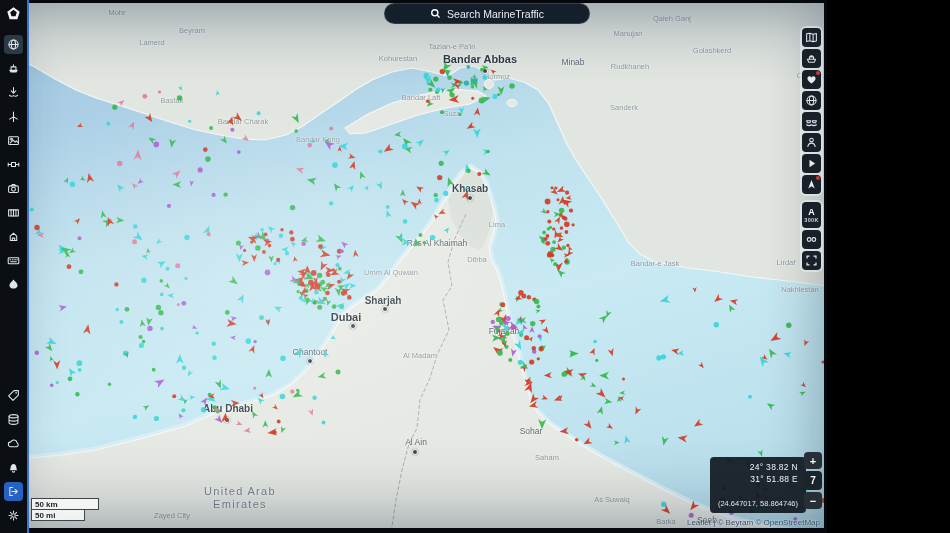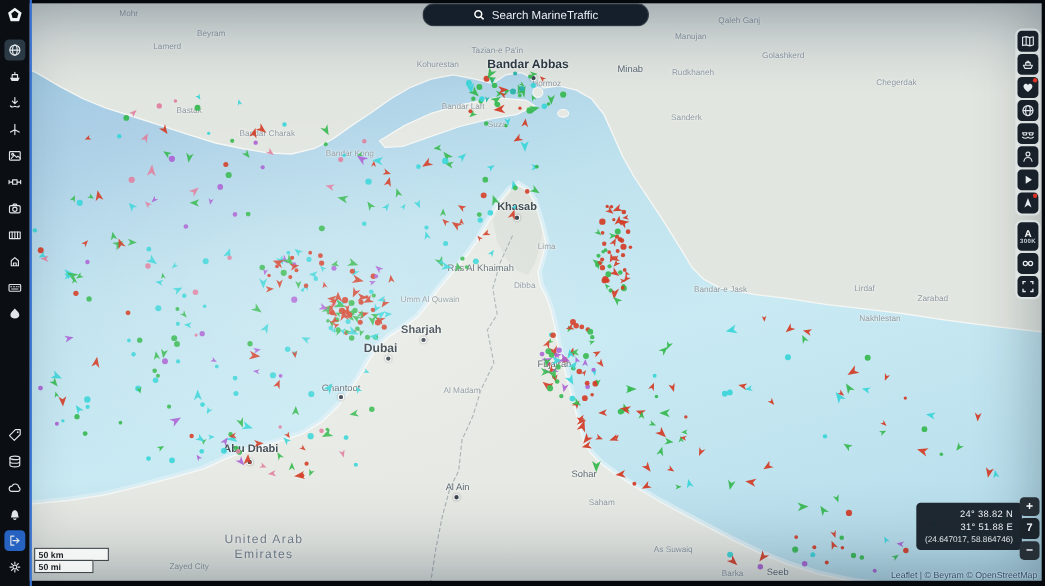--- a/index.html
+++ b/index.html
@@ -1,16 +1,16 @@
 <!DOCTYPE html>
 <html><head>
 <meta charset="utf-8">
 <style>
   html,body{margin:0;padding:0;background:#000;}
-  .screen{position:relative;width:950px;height:533px;overflow:hidden;background:#4c1d95;
+  .screen{position:relative;width:827px;height:533px;overflow:hidden;background:#4c1d95;
     font-family:"Liberation Sans",sans-serif;}
   
   .map{position:absolute;inset:0;
     background:linear-gradient(165deg,#96c6dd 0%,#accfe6 18%,#bfe2ee 38%,#c9eaf3 58%,#bfe3ef 78%,#b5dcea 100%);}
   .land-layer{position:absolute;inset:0;}
   .labels{position:absolute;inset:0;pointer-events:none;}
   .lbl{position:absolute;transform:translate(-50%,-50%);white-space:nowrap;pointer-events:none;
     text-shadow:0 0 3px rgba(255,255,255,.95),0 0 1px rgba(255,255,255,.9);}
   .lbl.big{font-size:11px;font-weight:bold;color:#2d3940;}
   .lbl.city{font-size:10px;font-weight:bold;color:#3a464e;}
@@ -54,21 +54,21 @@
   .rail-count{font-size:5.5px;font-weight:bold;line-height:6px;color:#cdd5db;letter-spacing:.3px;}
   
   .zoomctl{position:absolute;right:5px;top:452px;z-index:30;display:flex;flex-direction:column;gap:2px;}
   .zoom-btn{width:18px;height:17px;border-radius:4px;background:#262e36;color:#f2f5f7;
     display:flex;align-items:center;justify-content:center;font-size:11px;font-weight:bold;}
   .zoom-level{background:#1b232b;font-size:10px;height:19px;}
   
   .coords{position:absolute;right:21px;top:457px;z-index:29;background:rgba(18,26,34,.93);
     border-radius:4px;padding:4px 8px;text-align:right;color:#f0f4f7;}
   .coords .c1,.coords .c2{font-size:8.5px;line-height:12px;letter-spacing:.3px;}
-  .coords .c3{font-size:7.5px;line-height:11px;color:#dfe6ea;}
+  .coords .c3{font-size:7.5px;line-height:11px;color:#dfe6ea;margin-top:13px;}
   
   .scale{position:absolute;left:31px;top:498px;z-index:30;font-size:8px;color:#1c2326;font-weight:bold;}
   .scale .bar{background:rgba(255,255,255,.78);border:1.5px solid #3f464a;border-top-width:1px;
     padding:0 3px;height:12px;line-height:11px;box-sizing:border-box;}
   .scale .bar.km{width:68px;}
   .scale .bar.mi{width:54px;margin-top:-1px;}
   
   .attrib{position:absolute;right:7px;bottom:6px;z-index:30;font-size:8px;color:#2c4a68;
     text-shadow:0 0 2px rgba(255,255,255,.9);}
 </style>

